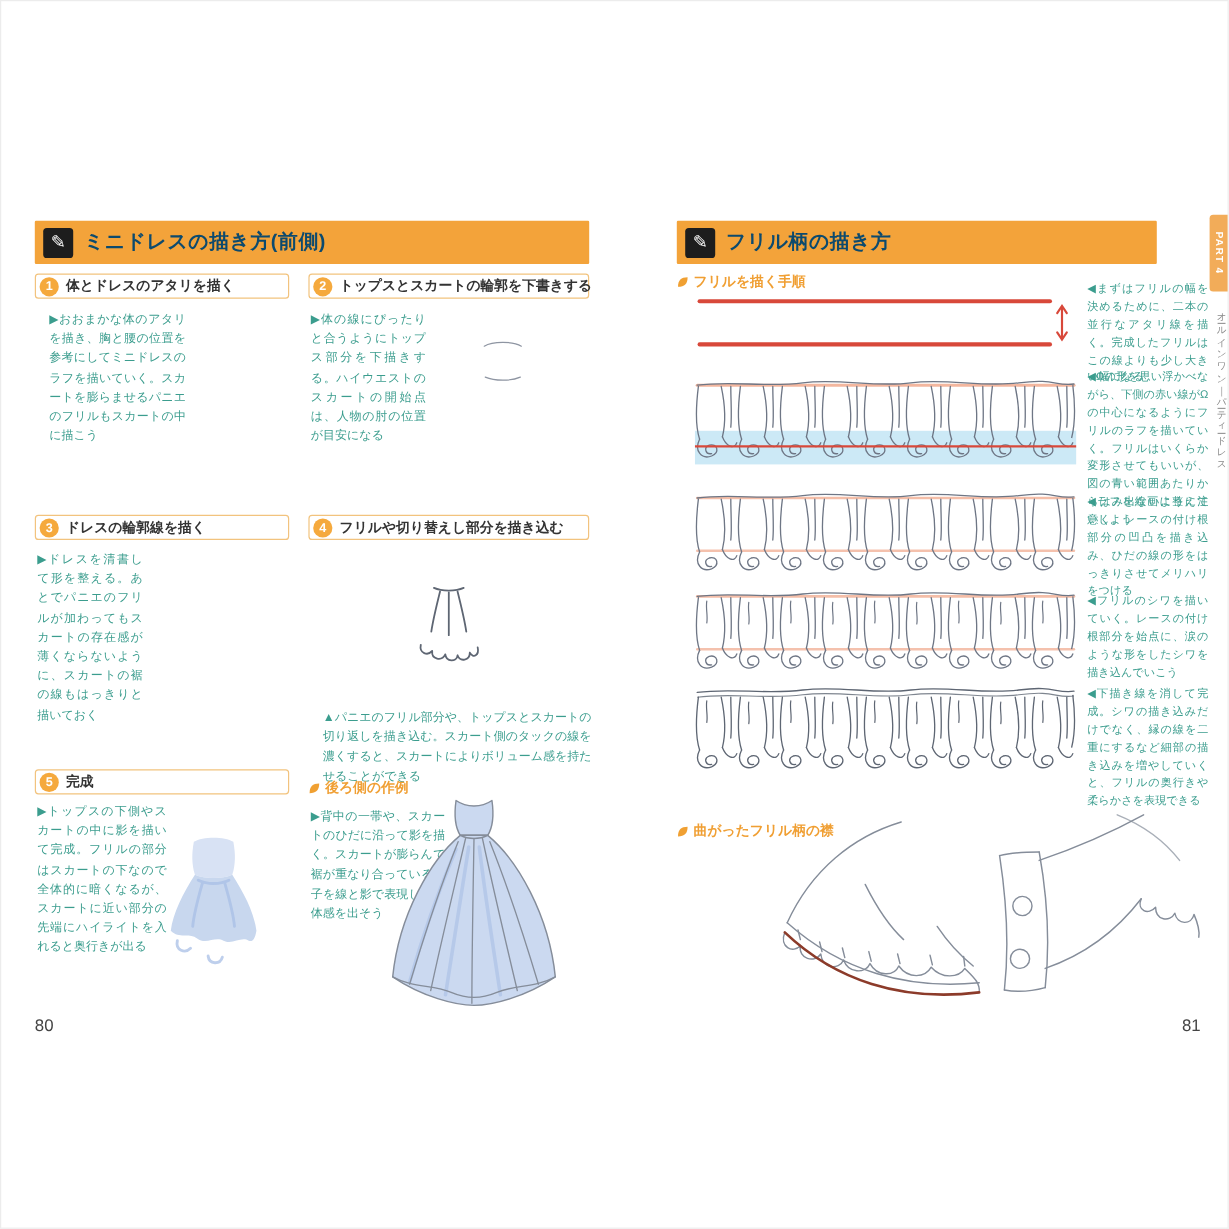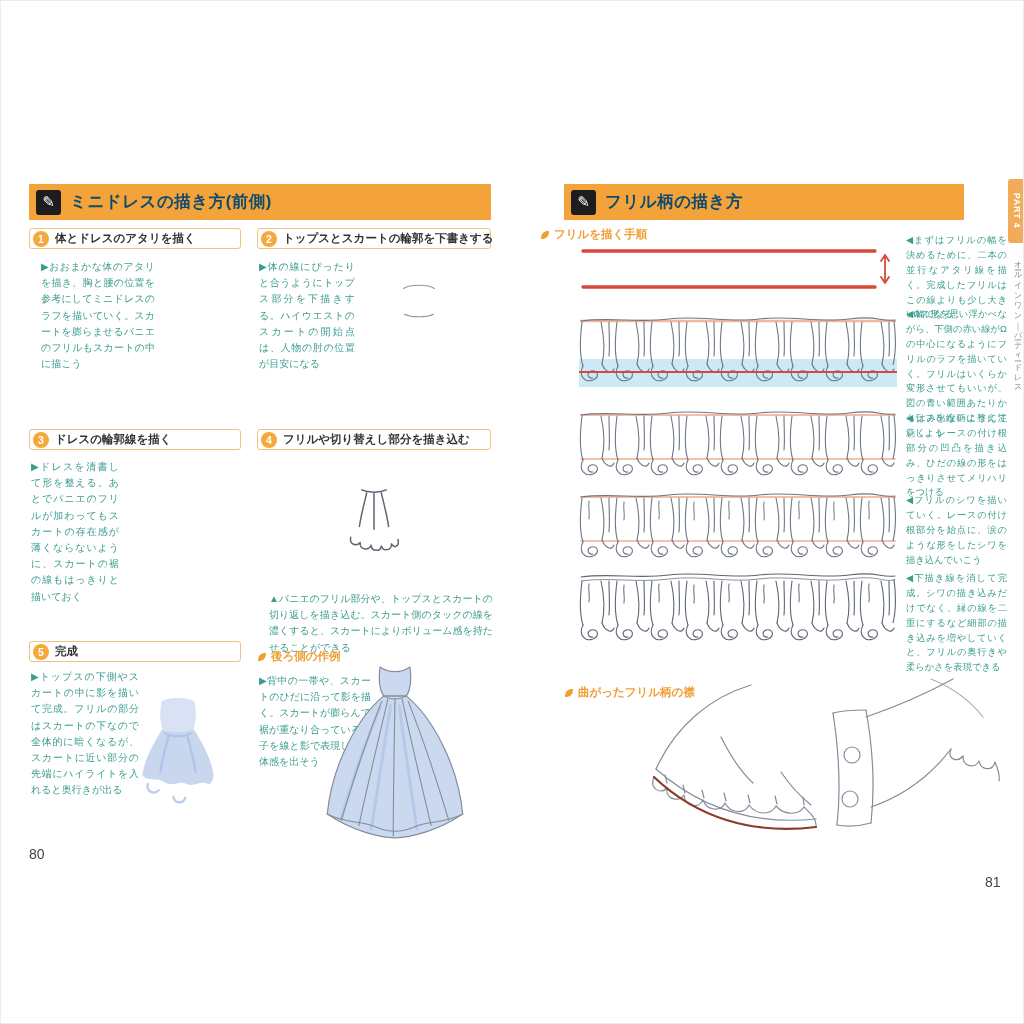--- a/index.html
+++ b/index.html
@@ -166,21 +166,21 @@
 
   <div class="abs pagenum" style="left:28px;top:845px;">80</div>
 
   <div class="abs hdr" style="left:563px;top:183px;width:400px;">
     <div class="penbox">
         <span>✎</span>
       </div>
     <div class="ttl">フリル柄の描き方</div>
   </div>
 
-  <div class="abs subhead" style="left:539px;top:226px;">
+  <div class="abs subhead" style="left:563px;top:226px;">
     <svg width="10" height="10" viewBox="0 0 10 10">
         <path d="M1,9 C1,3.5 3.5,1 9,1 C9,6.5 6.5,9 1,9 Z" fill="#F0A032"></path>
       </svg>
     <span>フリルを描く手順</span>
   </div>
 
   <svg class="abs" style="left:578px;top:240px;" width="318" height="55" viewBox="0 0 318 55">
     <g stroke="#D8483A" stroke-linecap="round" fill="none">
       <path d="M4,10 H296" stroke-width="3.4"></path>
       <path d="M4,46 H296" stroke-width="3.4"></path>
@@ -292,20 +292,20 @@
       <path d="M270,130 C305,118 330,98 350,72"></path>
       <path d="M330,2 C350,10 368,22 382,40" opacity=".7"></path>
       <path d="M350,72 C346,82 356,86 362,79 C362,90 374,92 378,84 C380,94 392,94 394,85 C397,92 399,98 398,104"></path>
       <path d="M53,100 C48,112 60,118 66,111 C64,122 78,126 83,118 C84,130 98,132 102,123 C106,134 120,135 124,126 C130,137 144,137 148,128 C156,139 170,138 175,129 C184,139 198,138 203,130 C210,137 216,142 215,150"></path>
       <path d="M66,106 L64,98 M84,116 L82,108 M103,121 L101,113 M125,124 L123,116 M149,126 L147,118 M176,127 L174,119 M203,128 L202,120"></path>
     </g>
     <path d="M53,100 C95,140 150,158 215,150" fill="none" stroke="#8C3B2A" stroke-width="2.2" stroke-linecap="round"></path>
   </svg>
 
 
-  <div class="abs pagenum" style="left:984px;top:845px;margin-top:28px;">81</div>
+  <div class="abs pagenum" style="left:984px;top:845px;">81</div>
 
   <div class="abs vtab" style="left:1007px;top:178px;">
     <span>PART 4</span>
   </div>
   <div class="abs vcat" style="left:1010px;top:254px;height:170px;">オールインワン｜パーティードレス</div>
 
 </div>
 
 </body></html>

